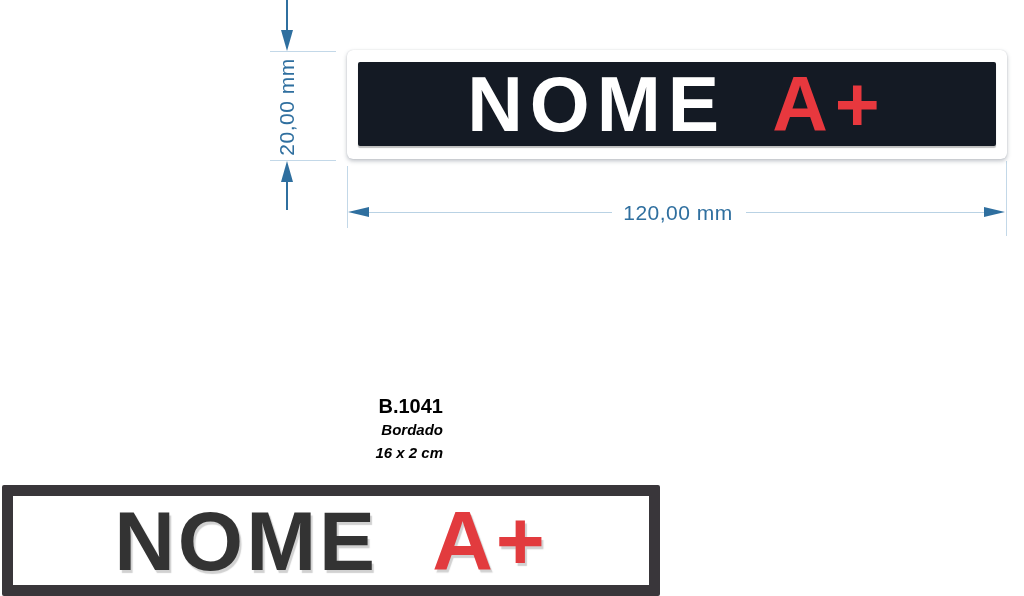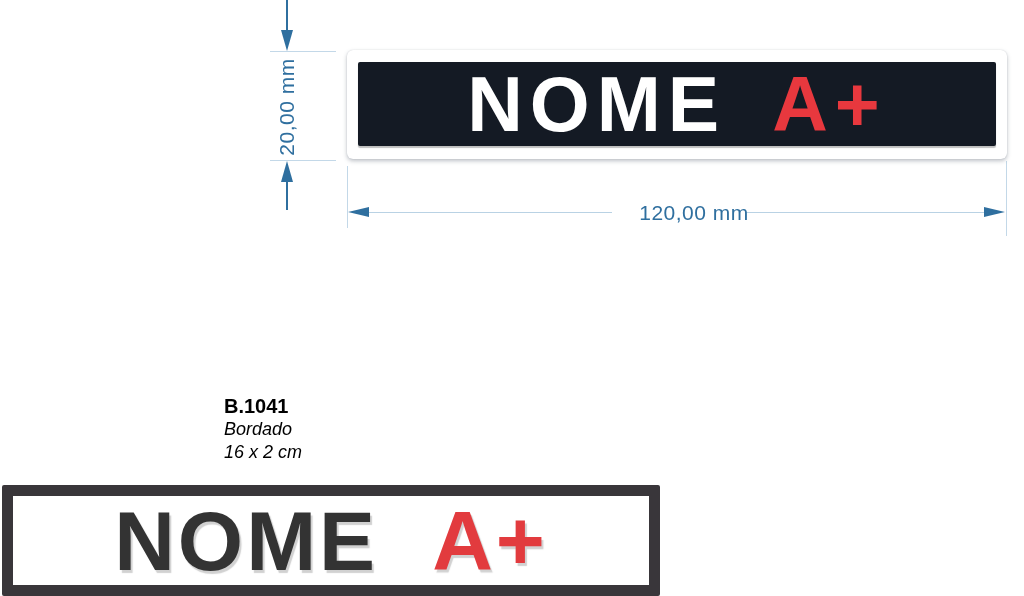--- a/index.html
+++ b/index.html
@@ -70,46 +70,46 @@
     border-radius: 2px;
     display: flex; align-items: center; justify-content: center; gap: 54px;
   }
   .patch-bottom .patch-text {
     font-weight: bold; font-size: 84px; letter-spacing: 3px; line-height: 1;
     text-shadow: 2px 3px 1px rgba(70,70,70,0.25);
   }
 
   
   .product-info {
-    left: 224px; top: 395px; width: 200px;
-    text-align: left; color: #000000; line-height: 23px;
+    left: 243px; top: 395px; width: 200px;
+    text-align: right; color: #000000; line-height: 23px;
   }
   .product-code { font-weight: bold; font-size: 20px; }
-  .product-technique, .product-size { font-style: italic; font-size: 18px; }
+  .product-technique, .product-size { font-style: italic; font-size: 15px; font-weight: bold; }
 </style>
 </head>
 <body>
 
 <div class="canvas">
 
   <div class="abs dim-tail-top" style="background-color: rgb(47, 111, 159);"></div>
   <div class="abs dim-arrow-down" style="border-top-color: rgb(47, 111, 159);"></div>
   <div class="abs ext-tick-top" style="background-color: rgb(195, 216, 232);"></div>
   <div class="abs vdim-label" style="color: rgb(47, 111, 159);">20,00 mm</div>
   <div class="abs ext-tick-bot" style="background-color: rgb(195, 216, 232);"></div>
   <div class="abs dim-arrow-up" style="border-bottom-color: rgb(47, 111, 159);"></div>
   <div class="abs dim-tail-bot" style="background-color: rgb(47, 111, 159);"></div>
 
   <div class="abs ext-line-left" style="background-color: rgb(195, 216, 232);"></div>
   <div class="abs ext-line-right" style="background-color: rgb(195, 216, 232);"></div>
   <div class="abs hdim-seg-left" style="background-color: rgb(185, 210, 228);"></div>
   <div class="abs hdim-seg-right" style="background-color: rgb(185, 210, 228);"></div>
   <div class="abs dim-arrow-left" style="border-right-color: rgb(47, 111, 159);"></div>
   <div class="abs dim-arrow-right" style="border-left-color: rgb(47, 111, 159);"></div>
-  <div class="abs hdim-label" style="color: rgb(47, 111, 159); margin-left: 16px;">120,00 mm</div>
+  <div class="abs hdim-label" style="color: rgb(47, 111, 159);">120,00 mm</div>
 
   <div class="abs patch-top" style="background-color: rgb(255, 255, 255);">
     <div class="patch-top-inner" style="background-color: rgb(20, 26, 36);">
       <span class="patch-text" style="color: rgb(255, 255, 255);">NOME</span>
       <span class="patch-text" style="color: rgb(232, 56, 62);">A+</span>
     </div>
   </div>
 
   <div class="abs product-info">
     <div class="product-code">B.1041</div>

